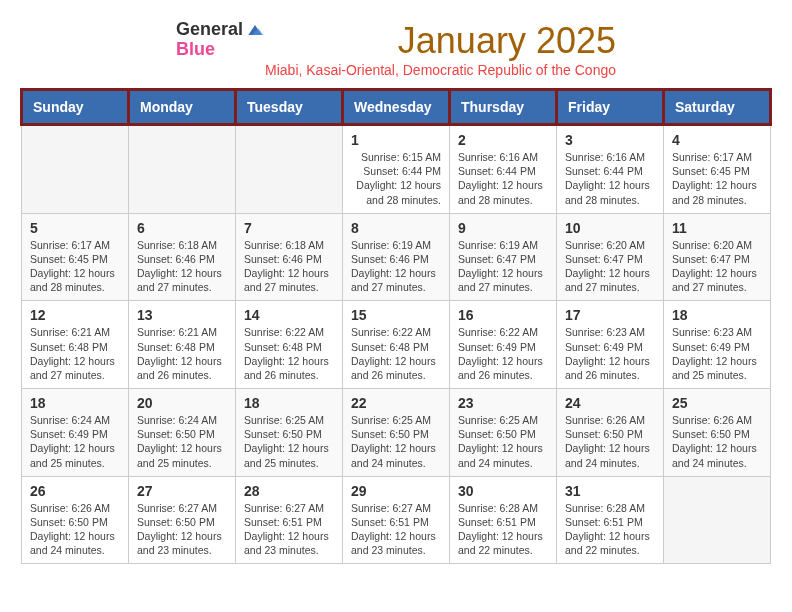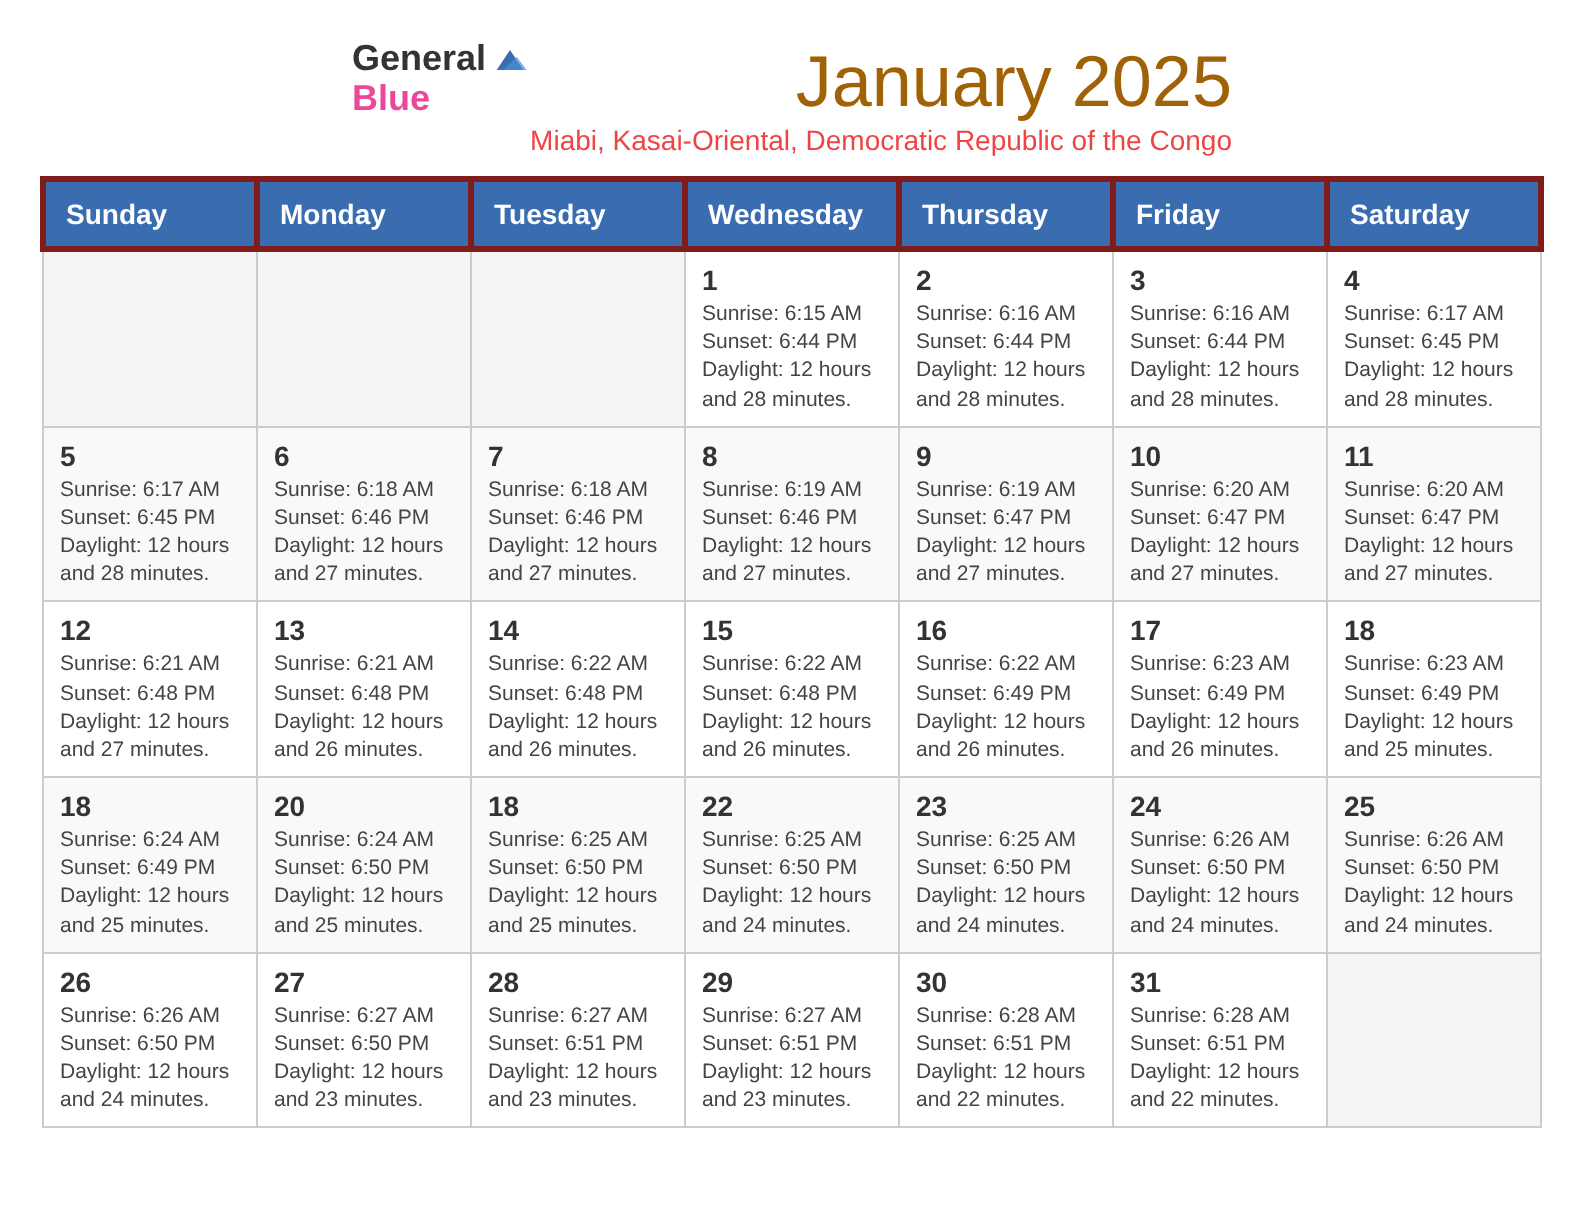--- a/index.html
+++ b/index.html
@@ -125,21 +125,21 @@
       <th>Saturday</th>
     </tr>
   </thead>
   <tbody id="calendar-body">
   <tr>
         <td class="empty-cell"></td>
         <td class="empty-cell"></td>
         <td class="empty-cell"></td>
         <td>
           <div class="day-number">1</div>
-          <div class="day-info" style="white-space: pre-line;">Sunrise: 6:15 AM
+          <div class="day-info" style="white-space: pre-line; text-align: right;">Sunrise: 6:15 AM
 Sunset: 6:44 PM
 Daylight: 12 hours
 and 28 minutes.</div>
         </td>
         <td>
           <div class="day-number">2</div>
           <div class="day-info" style="white-space: pre-line;">Sunrise: 6:16 AM
 Sunset: 6:44 PM
 Daylight: 12 hours
 and 28 minutes.</div>

